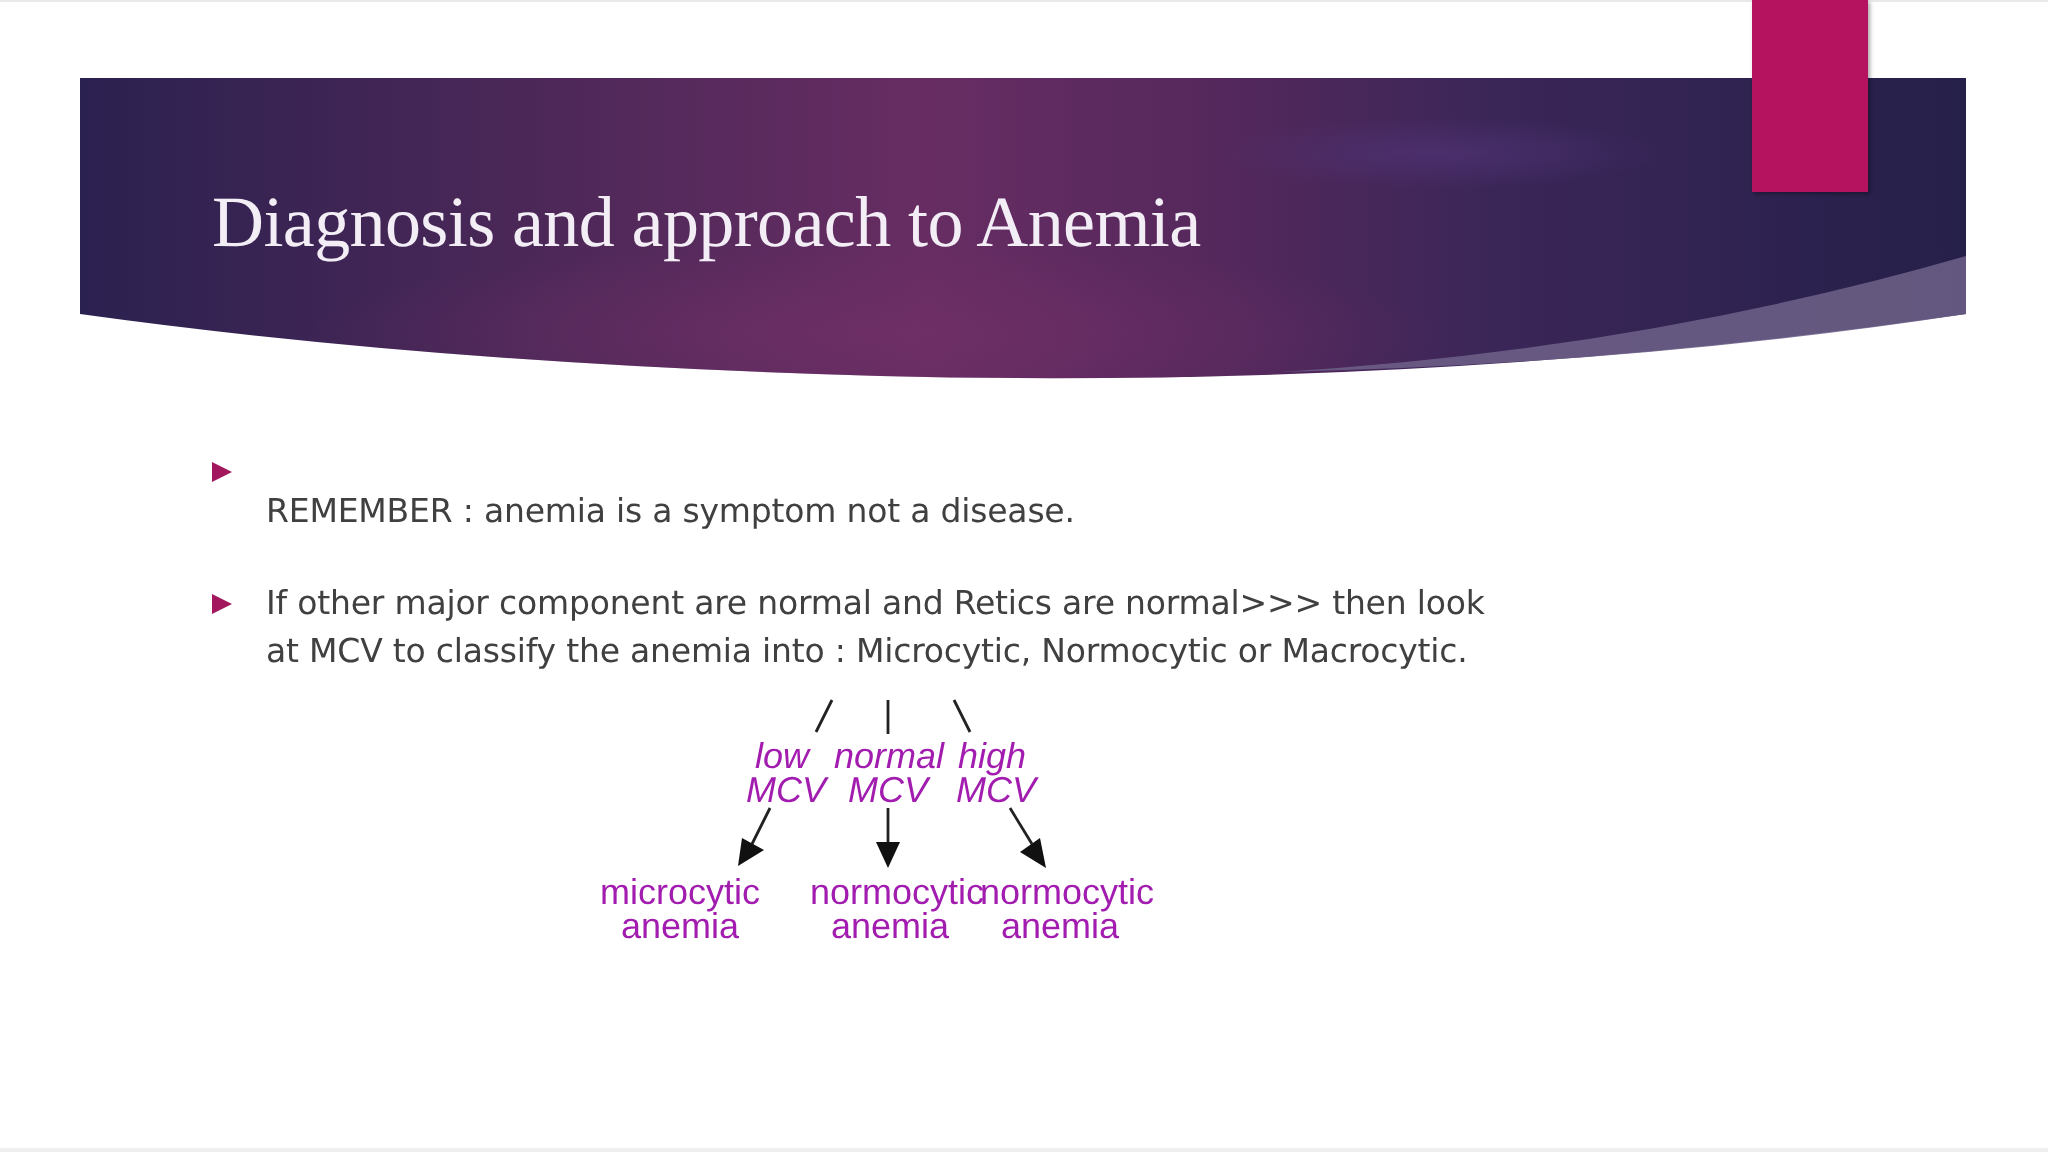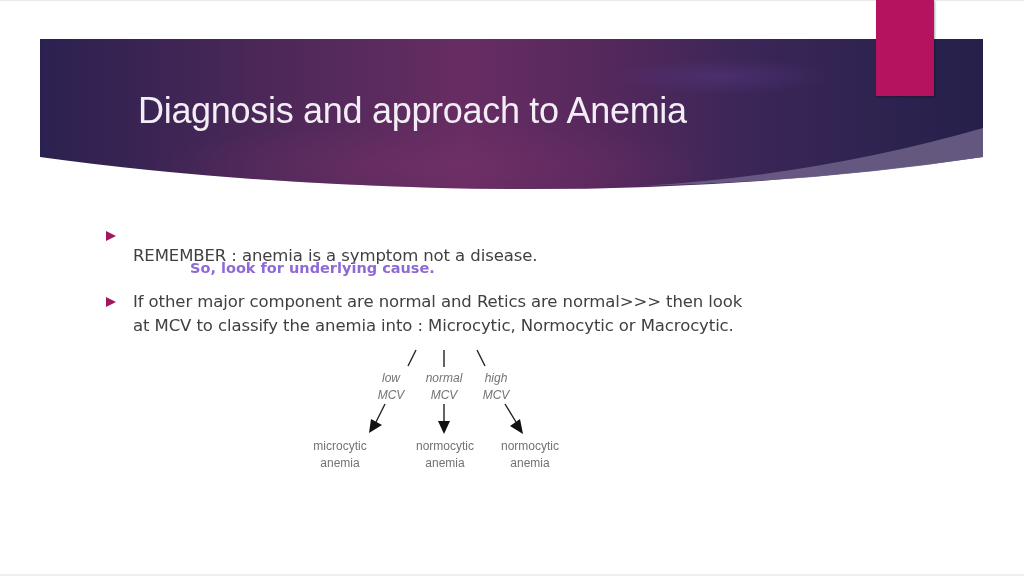--- a/index.html
+++ b/index.html
@@ -11,43 +11,43 @@
   .slide { position: absolute; left: 0; top: 0; width: 1024px; height: 576px; background: #fff; }
   .top-line { position: absolute; left: 0; top: 0; width: 1024px; height: 1px; background: #e9e9e9; }
   .bottom-line { position: absolute; left: 0; bottom: 0; width: 1024px; height: 2px; background: #efefef; }
   .banner { position: absolute; left: 0; top: 0; width: 1024px; height: 200px; }
   .accent-bar {
     position: absolute; left: 876px; top: 0; width: 58px; height: 96px;
     background: #b5135f; box-shadow: 1px 1px 2px rgba(0,0,0,0.35);
   }
   .title {
     position: absolute; left: 106px; top: 88px;
-    font-family: Liberation Sans, sans-serif; font-weight: 200;
+    font-family: Liberation Serif, serif; font-weight: 200;
     font-size: 36px; color: #f3eef6; letter-spacing: -0.3px;
-    white-space: nowrap; line-height: 46px; margin-left: 32px;
+    white-space: nowrap; line-height: 46px;
   }
   .bullet {
     position: absolute; width: 0; height: 0;
     border-top: 5px solid transparent; border-bottom: 5px solid transparent;
     border-left: 10px solid #a3175e;
   }
   .body-text {
     position: absolute; font-family: "DejaVu Sans", sans-serif;
     font-size: 16.5px; color: #404040; white-space: nowrap; line-height: 25px;
     letter-spacing: -0.1px;
   }
   .highlight {
     position: absolute; left: 190px; top: 257px;
     font-family: "DejaVu Sans", sans-serif; font-weight: bold;
     font-size: 14.5px; color: #8e6ad7; white-space: nowrap; line-height: 22px;
   }
   .diagram { position: absolute; left: 295px; top: 340px; width: 290px; height: 140px; }
   .dlabel {
     position: absolute; font-family: "Liberation Sans", sans-serif;
-    font-size: 12px; color: #737373; text-align: center; line-height: 17px; white-space: nowrap;
+    font-size: 18px; color: #a21caf; text-align: center; line-height: 17px; white-space: nowrap;
   }
   .dlabel.italic { font-style: italic; }
 </style>
 </head>
 <body>
 
 <div class="slide">
   <div class="top-line"></div>
 
   <svg class="banner" viewBox="0 0 1024 200" width="1024" height="200">
@@ -75,21 +75,20 @@
     <path d="M983 128 Q 820 175 640 186 Q 820 182 983 157 Z" fill="#6e6288" opacity="0.85"></path>
   </svg>
 
   <div class="accent-bar"></div>
 
   <div class="title">Diagnosis and approach to Anemia</div>
 
   <div class="bullet" style="left:106px; top:231px;"></div>
   <div class="body-text" style="left:133px; top:223px;margin-top:20px;">REMEMBER : anemia is a symptom not a disease.</div>
 
-  <div class="highlight">So, look for underlying cause.</div>
 
   <div class="bullet" style="left:106px; top:297px;"></div>
   <div class="body-text" style="left:133px; top:313px;">at MCV to classify the anemia into : Microcytic, Normocytic or Macrocytic.</div>
   <div class="body-text" style="left:133px; top:289px;">If other major component are normal and Retics are normal&gt;&gt;&gt; then look</div>
 
   <div class="diagram">
     <svg width="290" height="140" style="position:absolute;left:0;top:0;">
       <g stroke="#222" stroke-width="1.4" fill="none">
         <line x1="121" y1="10" x2="113" y2="26"></line>
         <line x1="149" y1="10" x2="149" y2="27"></line>

